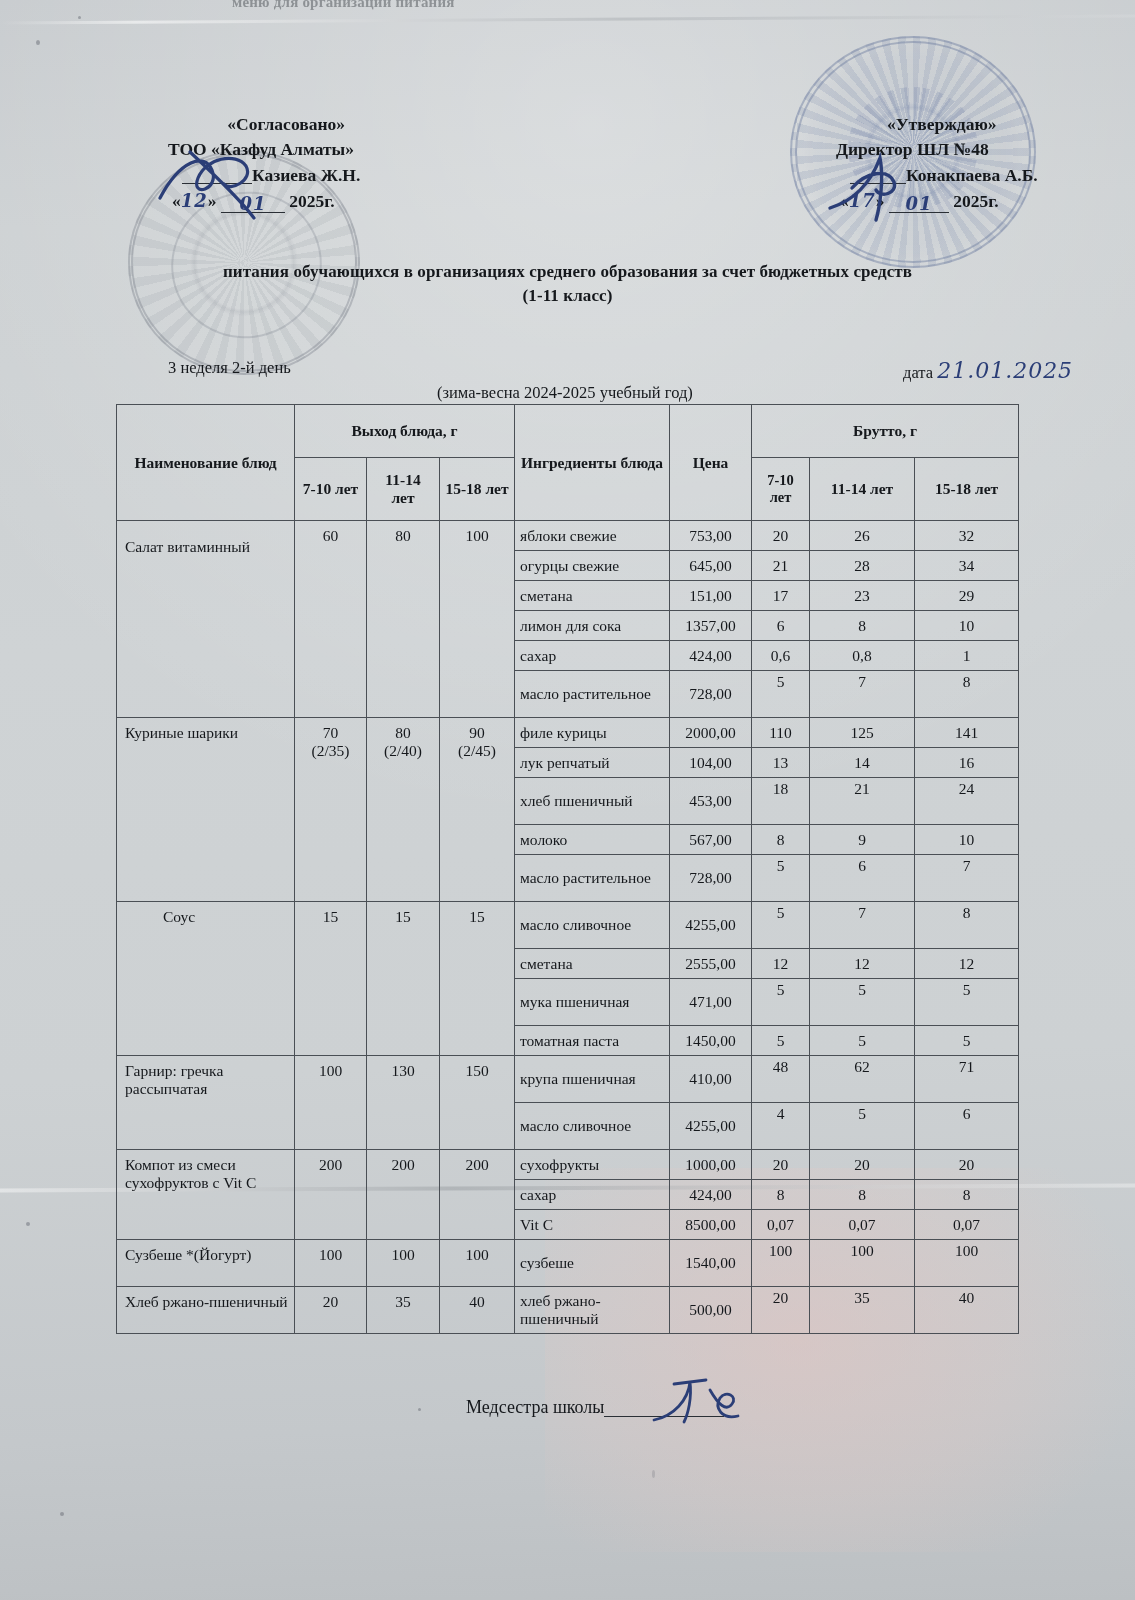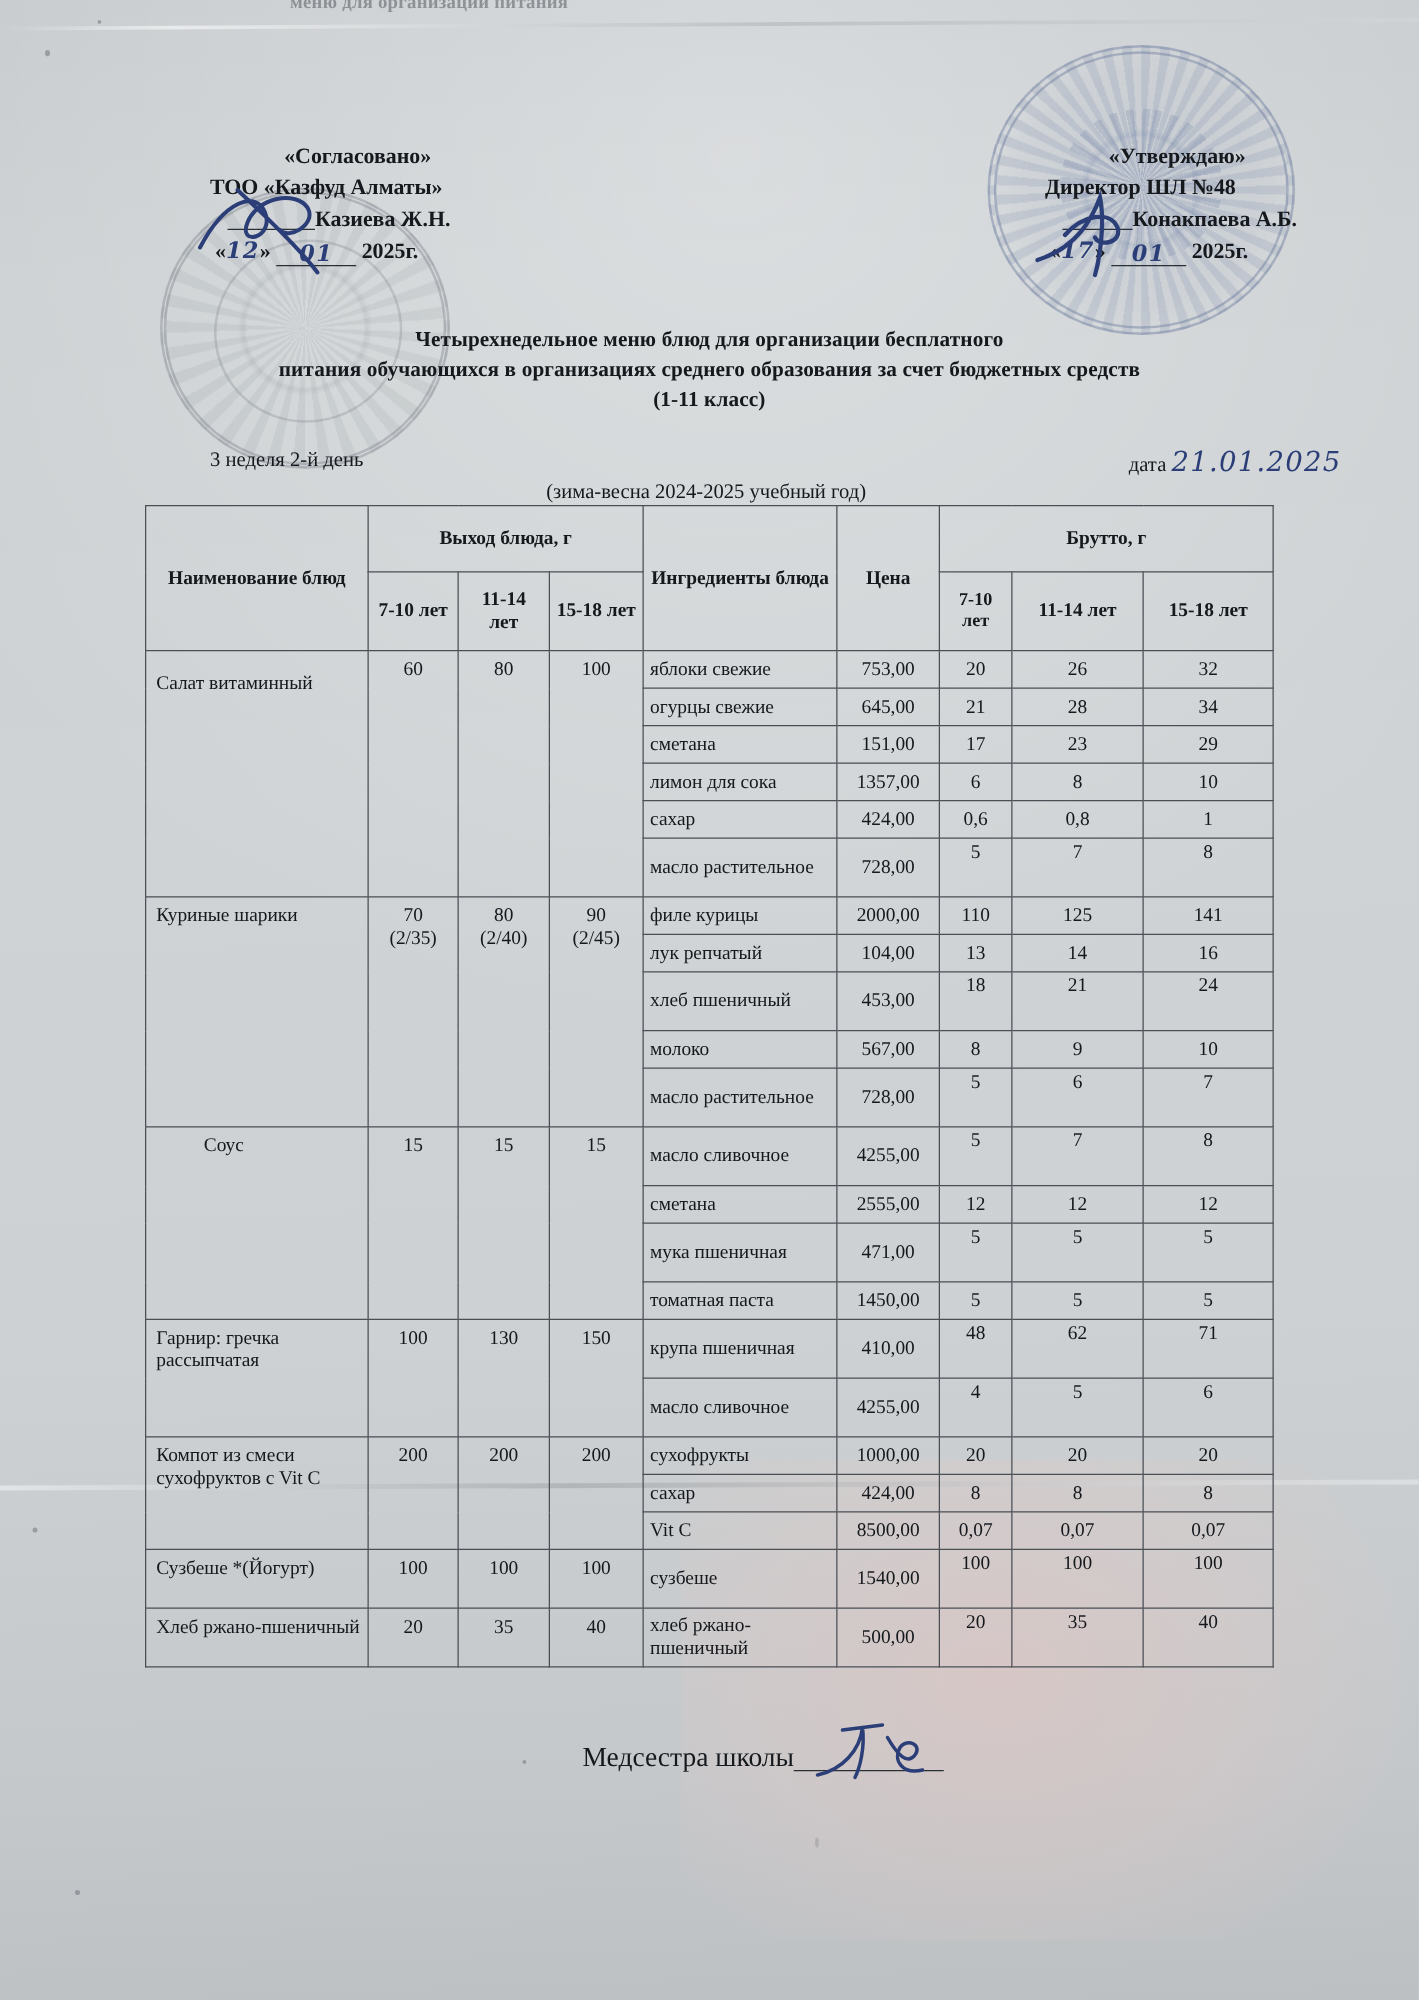--- a/index.html
+++ b/index.html
@@ -104,21 +104,21 @@
   .c{text-align:center;}
   .l{text-align:left;}
   .nm{padding-left:8px;}
   .hdr-tall{height:44px;}
   .small{font-size:14.5px;}
 
   .ing{height:30px;}
   .ing2{height:47px;}
 
   .footer{
-    position:absolute;left:466px;top:1392px;font-size:22px;
+    position:absolute;left:466px;top:1392px;font-size:18px;
   }
   .footer .ul2{display:inline-block;border-bottom:1.7px solid #2a2f35;width:120px;height:24px;vertical-align:-4px;}
 
   .speck{position:absolute;border-radius:50%;background:rgba(80,86,94,.40);}
 </style>
 </head>
 <body>
 
 <div class="paper"></div>
 <div class="warmtint"></div>
@@ -160,21 +160,20 @@
 </div>
 
 <svg class="sigink" style="left:150px;top:140px;width:210px;height:80px" viewBox="0 0 210 80">
   <path d="M10 58 C30 20, 55 12, 62 30 C70 50, 40 58, 48 38 C56 18, 86 12, 96 26 C104 40, 80 52, 74 44 M40 12 C70 40, 92 62, 104 78" fill="none" stroke="#2b3e77" stroke-width="3.2" stroke-linecap="round"></path>
 </svg>
 <svg class="sigink" style="left:822px;top:148px;width:160px;height:80px" viewBox="0 0 160 80">
   <path d="M8 60 C40 50, 52 26, 58 10 C62 30, 58 58, 54 72 M30 40 C44 24, 66 20, 72 34 C76 46, 58 50, 54 42" fill="none" stroke="#2b3e77" stroke-width="3.4" stroke-linecap="round"></path>
 </svg>
 
 <div class="title">
-  <div>Четырехнедельное меню блюд для организации бесплатного</div>
   <div>питания обучающихся в организациях среднего образования за счет бюджетных средств</div>
   <div>(1-11 класс)</div>
 </div>
 
 <div class="subrow">
   <span class="wk">3 неделя 2-й день</span>
   <span class="season">(зима-весна 2024-2025 учебный год)</span>
   <span class="dt">
     <span>дата</span>
     <span class="hand">21.01.2025</span>

